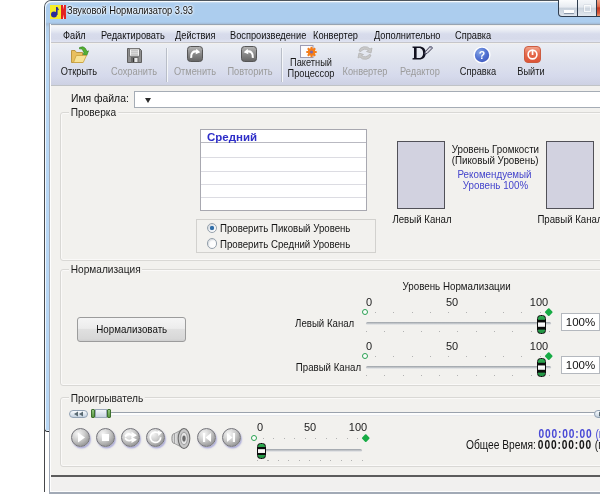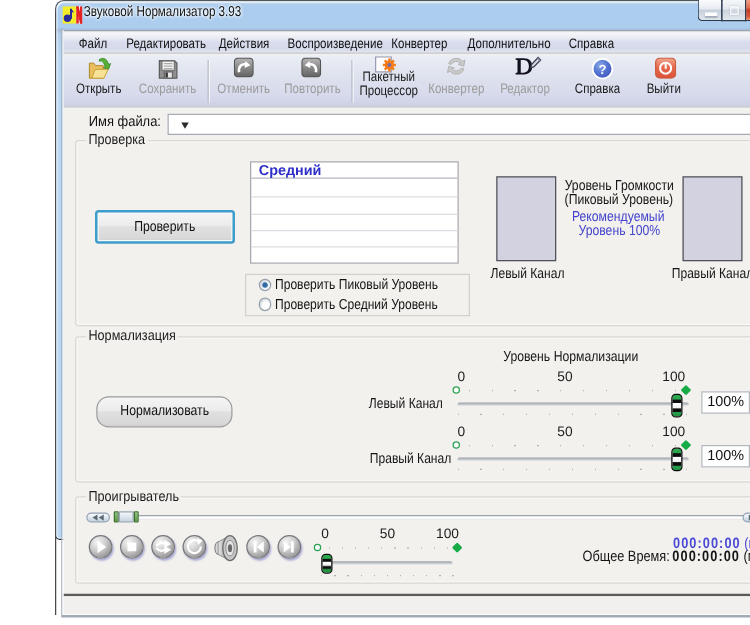--- a/index.html
+++ b/index.html
@@ -248,21 +248,20 @@
   <div class="grplab" style="left:25px;top:106px;">Проверка</div>
   <div id="tbl">
     <div class="hd">
         <b>Средний</b>
       </div>
     <div class="rl" style="top:27px;"></div>
     <div class="rl" style="top:41px;"></div>
     <div class="rl" style="top:54px;"></div>
     <div class="rl" style="top:67px;"></div>
   </div>
-  <div class="btn focus" style="left:32px;top:168px;width:112px;height:27px;line-height:25px;"><span class="bx">Проверить</span></div>
   <div id="rpanel"></div>
   <div class="radio sel" style="left:162.5px;top:222.5px;"></div>
   <div class="rlab" style="left:176px;top:222px;">Проверить Пиковый Уровень</div>
   <div class="radio" style="left:162.5px;top:238px;"></div>
   <div class="rlab" style="left:176px;top:238px;">Проверить Средний Уровень</div>
   <div class="meter" style="left:353px;"></div>
   <div class="meter" style="left:502px;"></div>
   <div class="mlab" style="left:378px;">Левый Канал</div>
   <div class="mlab" style="left:526px;">Правый Канал</div>
   <div class="ctext" style="top:143px;">
@@ -273,21 +272,21 @@
     </div>
   <div class="ctext blue" style="top:168px;">
       <span>Рекомендуемый</span>
     </div>
   <div class="ctext blue" style="top:179px;">
       <span>Уровень 100%</span>
     </div>
 
   <div class="grp" style="left:16px;top:269px;width:563px;height:117px;"></div>
   <div class="grplab" style="left:25px;top:262.5px;">Нормализация</div>
-  <div class="btn" style="left:33px;top:317px;width:109px;height:25px;line-height:23px;border-radius:10px;"><span class="bx">Нормализовать</span></div>
+  <div class="btn" style="left:33px;top:317px;width:109px;height:25px;line-height:23px;"><span class="bx">Нормализовать</span></div>
   <div class="ctext" style="left:413px;top:280px;">
       <span>Уровень Нормализации</span>
     </div>
 
   <div class="num" style="left:325px;top:296px;">0</div>
   <div class="num" style="left:408px;top:296px;">50</div>
   <div class="num" style="left:495px;top:296px;">100</div>
   <div class="dot-open" style="left:318px;top:309px;"></div>
   <div class="ticks" style="left:331px;top:312px;width:166px;"></div>
   <div class="dot-fill" style="left:501.5px;top:308.5px;"></div>

